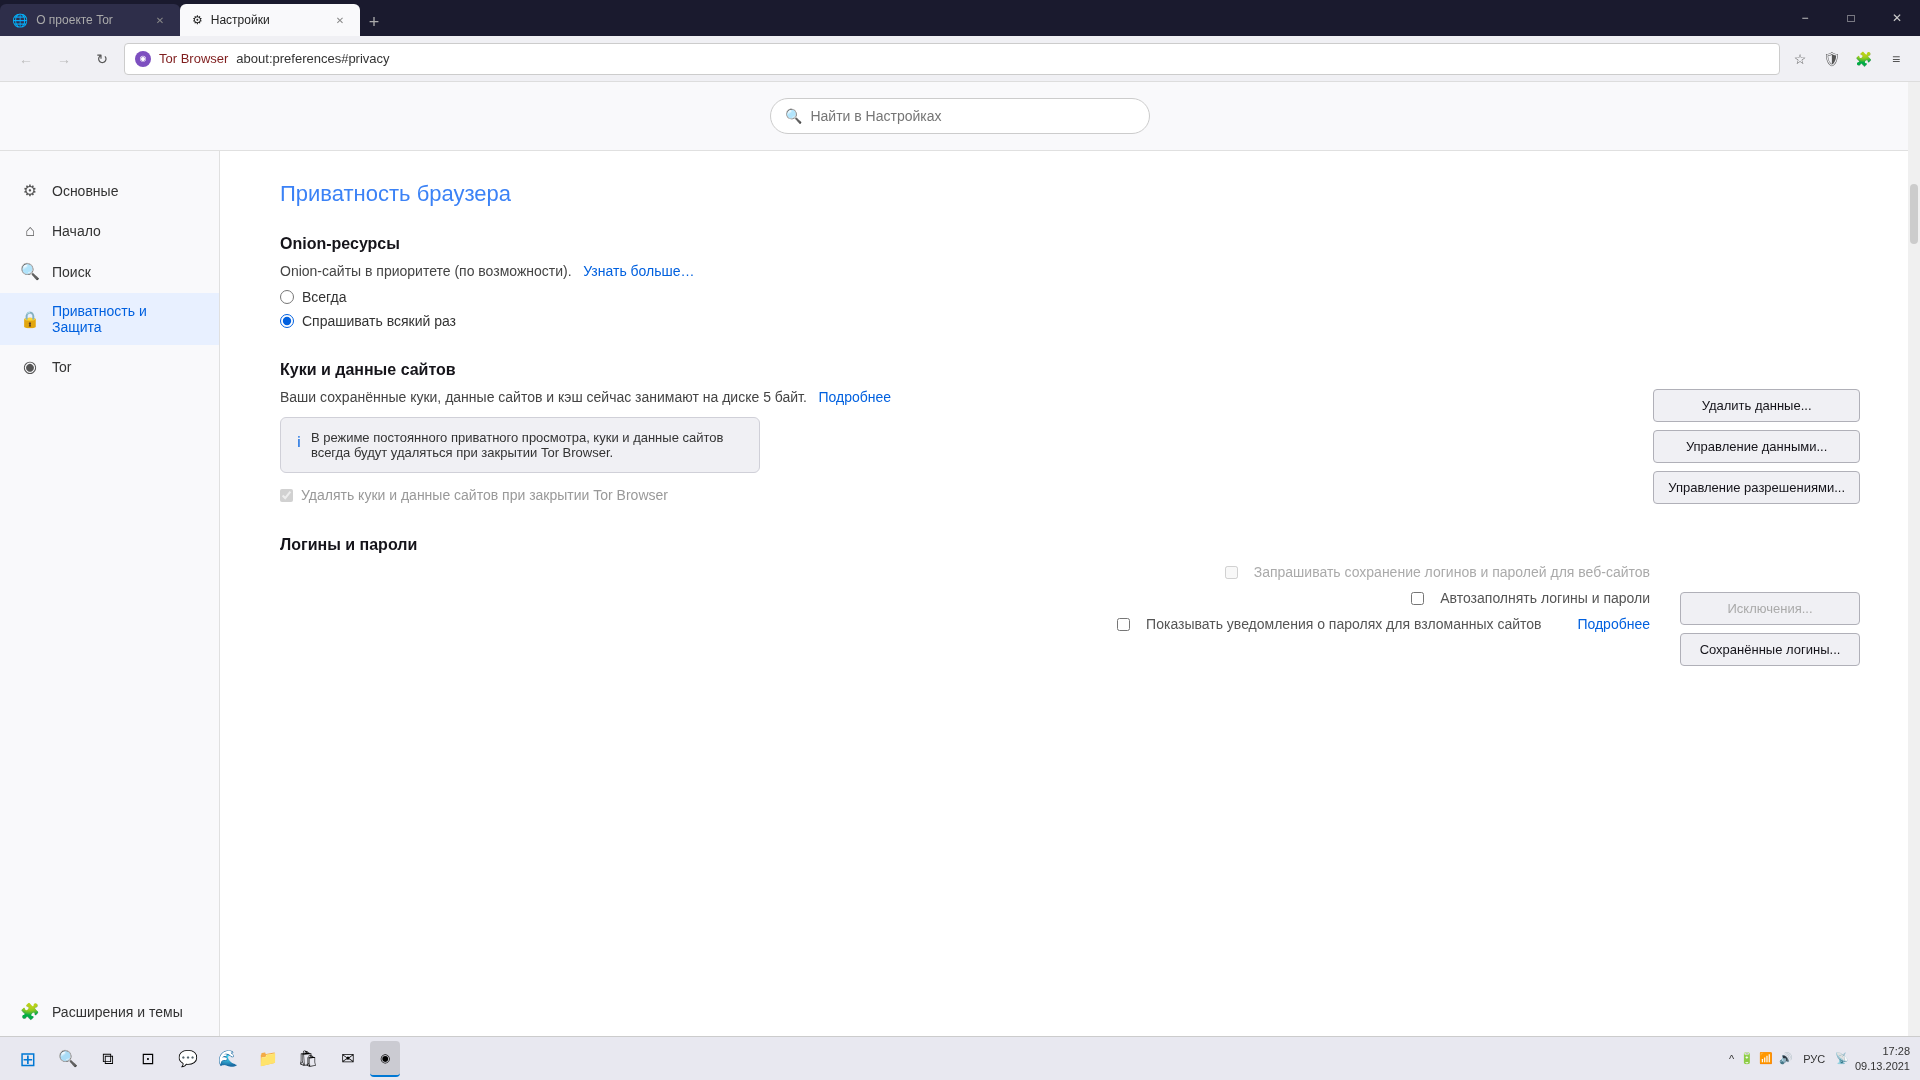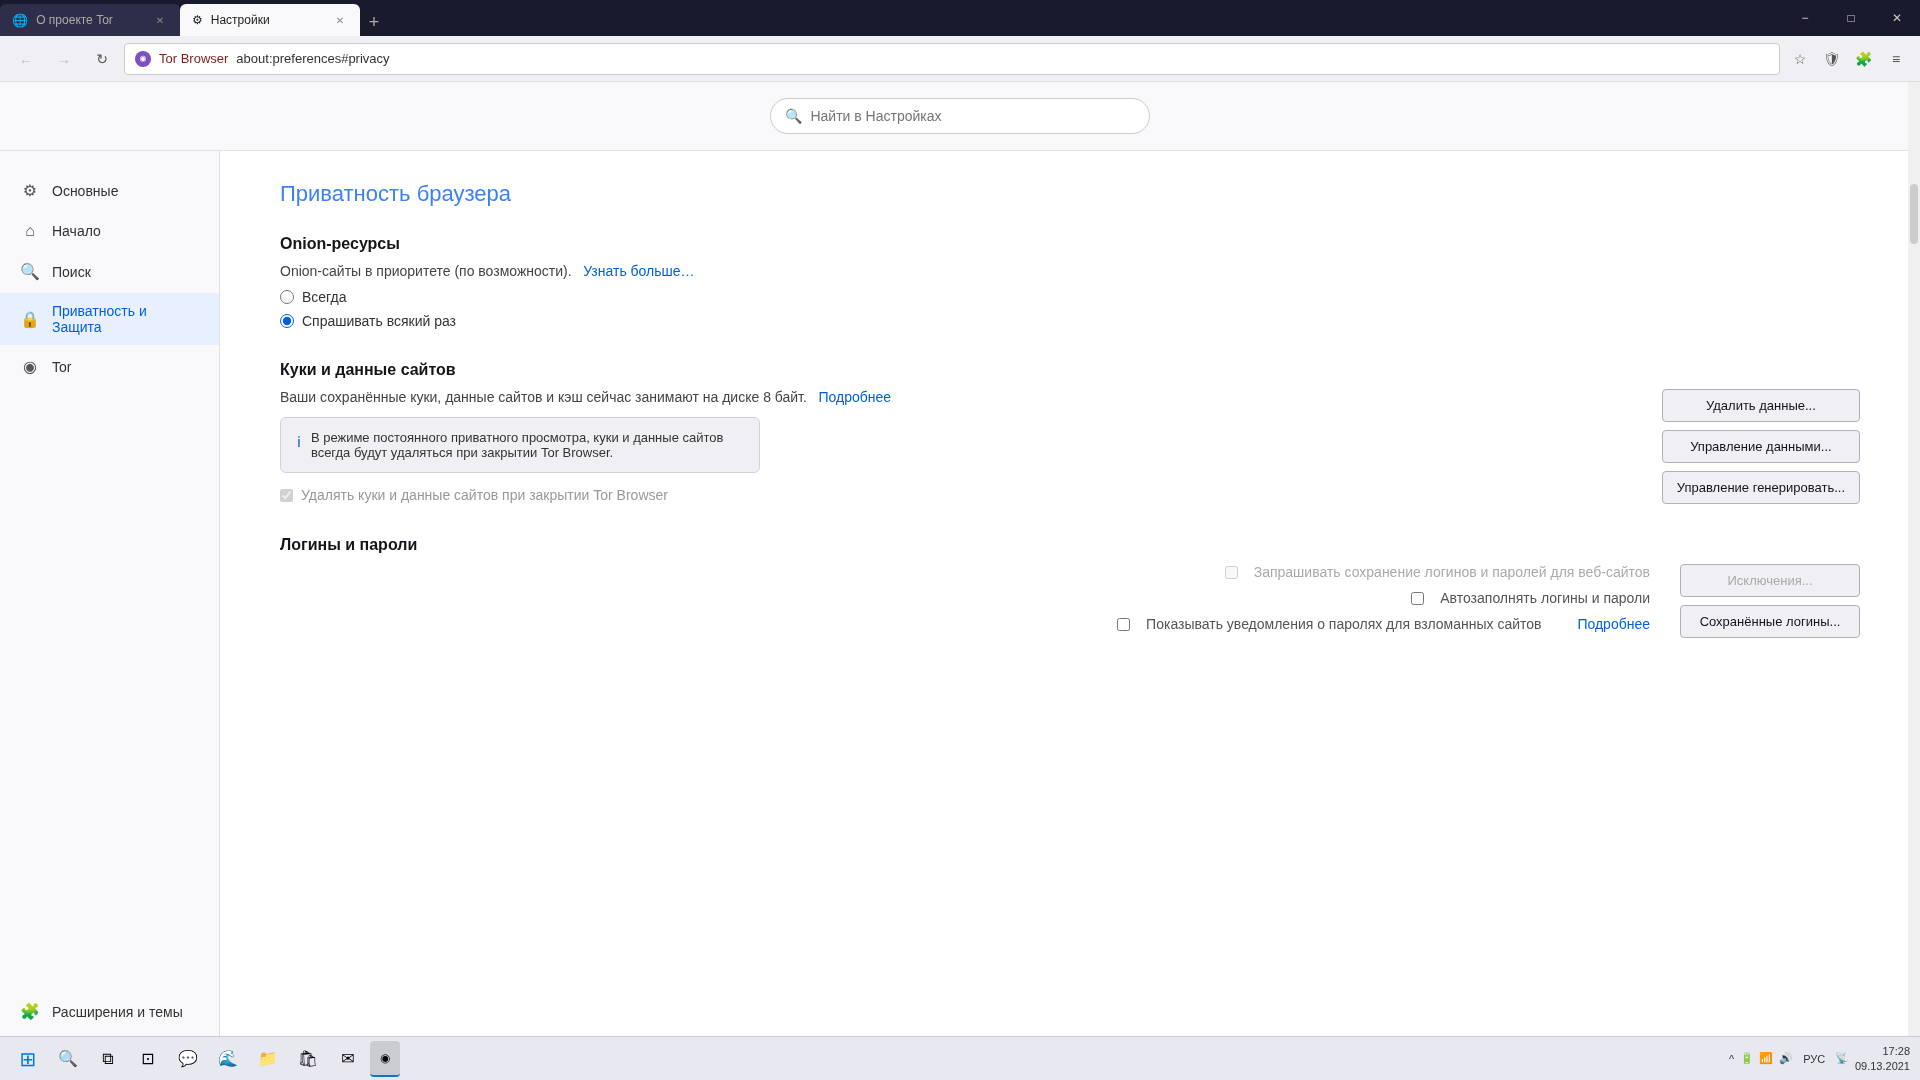--- a/index.html
+++ b/index.html
@@ -309,20 +309,21 @@
       display: flex;
       gap: 30px;
       align-items: flex-start;
     }
     .logins-left { flex: 1; }
     .logins-buttons {
       display: flex;
       flex-direction: column;
       gap: 8px;
       min-width: 180px;
+      margin-top: 28px;
     }
 
     .checkbox-group {
       display: flex;
       flex-direction: column;
       gap: 10px;
     }
     .checkbox-row {
       display: flex;
       align-items: center;
@@ -514,37 +515,37 @@
           <span>Спрашивать всякий раз</span>
         </label>
       </div>
     </div>
 
     <div class="section">
       <div class="section-title">Куки и данные сайтов</div>
       <div class="cookies-layout">
         <div class="cookies-left">
           <div class="section-desc">
-            <span>Ваши сохранённые куки, данные сайтов и кэш сейчас занимают на диске 8 байт.</span>
+            <span>Ваши сохранённые куки, данные сайтов и кэш сейчас занимают на диске 5 байт.</span>
             &nbsp;
             <a class="link-blue">Подробнее</a>
           </div>
           <div class="info-box">
             <span class="info-icon">ℹ</span>
             <span>В режиме постоянного приватного просмотра, куки и данные сайтов всегда будут удаляться при закрытии Tor Browser.</span>
           </div>
           <div class="checkbox-item">
             <input type="checkbox" checked="" disabled="" style="">
             <span>Удалять куки и данные сайтов при закрытии Tor Browser</span>
           </div>
         </div>
         <div class="cookies-buttons">
           <button class="btn-secondary">Удалить данные...</button>
           <button class="btn-secondary">Управление данными...</button>
-          <button class="btn-secondary">Управление генерировать...</button>
+          <button class="btn-secondary">Управление разрешениями...</button>
         </div>
       </div>
     </div>
 
     <div class="section">
       <div class="section-title">Логины и пароли</div>
       <div class="logins-layout">
         <div class="logins-left">
           <div class="checkbox-group">
             <label class="checkbox-row disabled">

